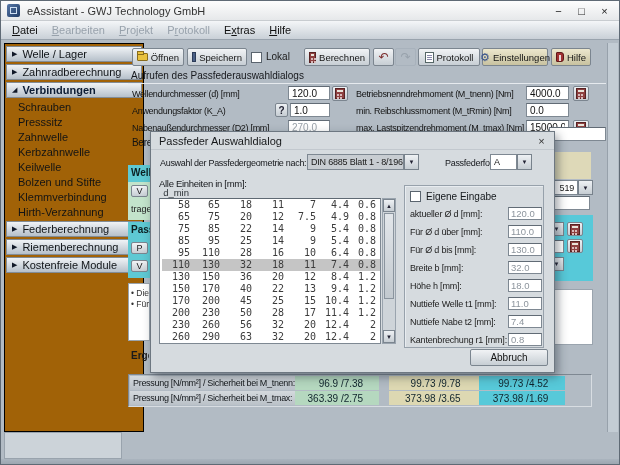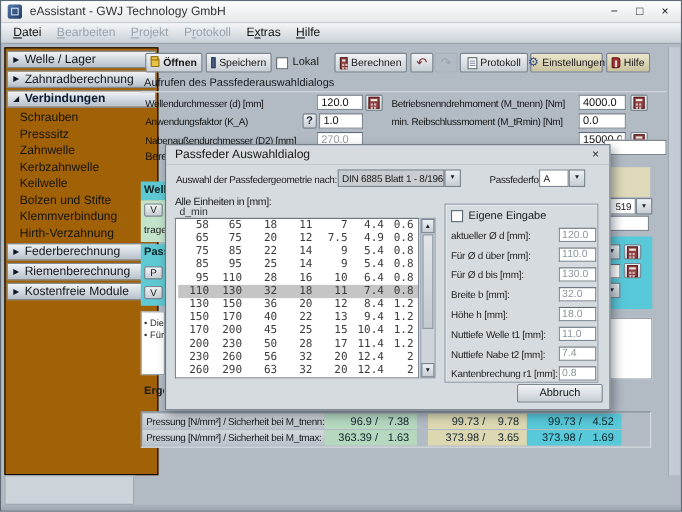--- a/index.html
+++ b/index.html
@@ -32,21 +32,21 @@
   .sb-item.selected{background:#2e5ea4;color:#fff;font-weight:bold;}
   .bottom-left{position:absolute;left:3px;top:431px;width:118px;height:27px;background:#ccd3d9;border:1px solid #99a3ad;}
   .bottom-bar{position:absolute;left:0;top:458px;width:100%;height:7px;background:linear-gradient(#aab4be,#97a1ab);}
   .right-edge{position:absolute;left:606px;top:42px;width:11px;height:389px;background:#c3ccd4;border-left:1px solid #97a1ab;}
 
   
   .btn{position:absolute;height:18px;background:linear-gradient(#f1f3f5,#c7ced4);border:1px solid #7b858f;border-radius:2px;
        display:flex;align-items:center;justify-content:center;gap:3px;font-size:9.5px;color:#151515;padding:0 4px;}
   .btn.tan{background:linear-gradient(#ece7cd,#c8c2a0);}
   .btn.flat{background:transparent;border-color:#a8b2bc;color:#98a2ac;}
-  #btn-open{left:131px;top:47px;width:52px;font-weight:bold;}
+  #btn-open{left:131px;top:47px;width:52px;}
   #btn-save{left:186px;top:47px;width:60px;}
   #btn-calc{left:303px;top:47px;width:66px;}
   #btn-undo{left:372px;top:47px;width:21px;font-size:12px;color:#7a2a2a;}
   #btn-redo{left:394px;top:47px;width:21px;font-size:12px;}
   #btn-prot{left:417px;top:47px;width:62px;}
   #btn-sett{left:481px;top:47px;width:66px;}
   #btn-help{left:550px;top:47px;width:40px;}
   .checkbox{width:11px;height:11px;background:#fff;border:1px solid #5a646e;}
   #cb-lokal{position:absolute;left:250px;top:51px;}
   #cb-lokal-lab{position:absolute;left:265px;top:50px;font-size:10px;}
@@ -121,21 +121,21 @@
   #btn-cancel{left:319px;top:217px;width:78px;}
 
   
   .results{position:absolute;left:127px;top:373px;width:464px;height:33px;background:#b2bbc4;
            border:1px solid #7e8892;border-bottom-color:#d8dde2;border-right-color:#d8dde2;z-index:5;padding:1px;}
   .res-row{display:flex;height:14px;margin-bottom:1px;}
   .res-label{width:165px;background:linear-gradient(#d4d9dd,#bac1c8);font-size:9px;letter-spacing:-0.3px;
              display:flex;align-items:center;padding-left:3px;color:#14181c;white-space:nowrap;overflow:hidden;}
   .res-cell{display:flex;align-items:center;font-size:10px;color:#10242c;}
   .res-val{width:58%;text-align:right;}
-  .res-saf{flex:1;text-align:right;padding-right:7px;}
+  .res-saf{flex:1;padding-right:7px;}
 </style>
 </head>
 <body>
 
 <div id="window">
 
   <div class="titlebar">
     <div class="app-icon"></div>
     <span class="title-text">eAssistant - GWJ Technology GmbH</span>
     <div class="win-controls">
@@ -243,20 +243,21 @@
 
   <span class="form-label" style="left:355px;top:88px">Betriebsnenndrehmoment (M_tnenn) [Nm]</span>
   <input class="input" style="left: 525px; top: 85px; width: 43px;" value="4000.0">
   <div class="mini-btn" style="left:572px;top:85px">
       <span class="calc-glyph"></span>
     </div>
 
   <span class="form-label" style="left:355px;top:105px">min. Reibschlussmoment (M_tRmin) [Nm]</span>
   <input class="input" style="left: 525px; top: 102px; width: 43px;" value="0.0">
 
+  <span class="form-label" style="left:355px;top:122px">max. Lastspitzendrehmoment (M_tmax) [Nm]</span>
   <input class="input" style="left: 525px; top: 119px; width: 43px;" value="15000.0">
   <div class="mini-btn" style="left:572px;top:119px">
       <span class="calc-glyph"></span>
     </div>
 
   <span class="frag form-label" style="left:131px;top:136px;width:18px;font-size:10px">Berech</span>
 
   <div class="frag teal-panel" style="left:127px;top:164px;width:22px;height:17px">
     <div class="frag-h">Welle</div>
   </div>
@@ -306,21 +307,21 @@
         </div>
         <div class="res-cell" style="width: 86px; background: rgb(87, 201, 217);">
           <span class="res-val">99.73 /</span>
           <span class="res-saf">4.52</span>
         </div>
       </div>
       <div class="res-row">
         <div class="res-label">Pressung [N/mm²] / Sicherheit bei M_tmax:</div>
         <div class="res-cell" style="width: 84px; background: rgb(181, 216, 191); margin-right: 10px;">
           <span class="res-val">363.39 /</span>
-          <span class="res-saf">1.63</span>
+          <span class="res-saf">2.75</span>
         </div>
         <div class="res-cell" style="width: 90px; background: rgb(221, 216, 178);">
           <span class="res-val">373.98 /</span>
           <span class="res-saf">3.65</span>
         </div>
         <div class="res-cell" style="width: 86px; background: rgb(87, 201, 217);">
           <span class="res-val">373.98 /</span>
           <span class="res-saf">1.69</span>
         </div>
       </div>

